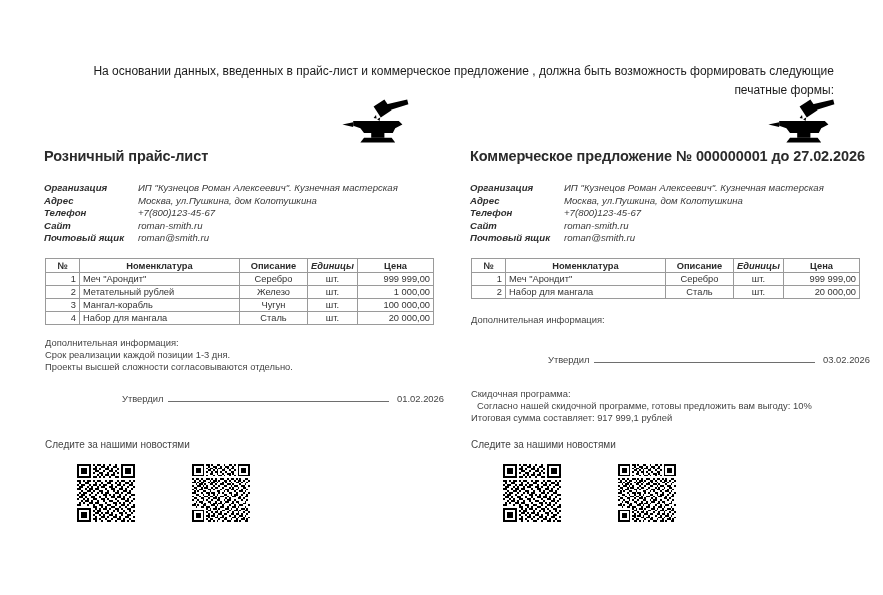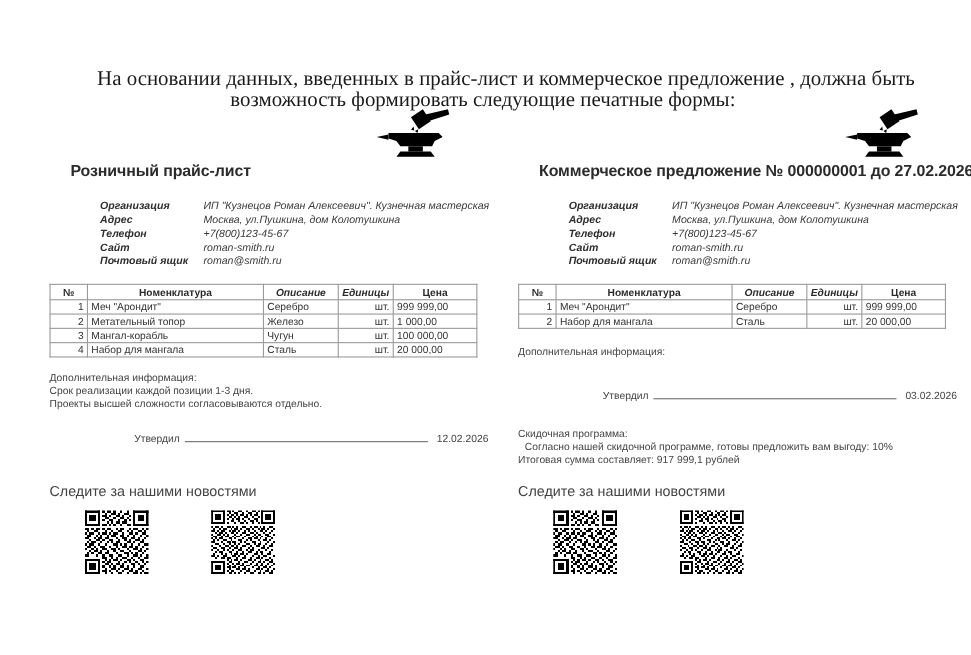--- a/index.html
+++ b/index.html
@@ -17,26 +17,26 @@
     color: #404040;
     -webkit-font-smoothing: antialiased;
   }
 
   
   .intro {
     position: absolute;
     left: 44px;
     top: 62px;
     width: 790px;
-    font-family: Liberation Serif, serif;
-    font-size: 19px;
+    font-family: Liberation Sans, sans-serif;
+    font-size: 12px;
     line-height: 19px;
     color: #1b1b1b;
     text-indent: 42px;
-    text-align: center;
+    text-align: right;
   }
 
   
   .doc {
     position: absolute;
     top: 98px;
     width: 400px;
   }
   .doc-left  { left: 44px; }
   .doc-right { left: 470px; }
@@ -55,33 +55,32 @@
   
   .doc-title {
     position: absolute;
     top: 50px;
     left: 0;
     font-size: 14.5px;
     font-weight: bold;
     color: #2b2b2b;
     white-space: nowrap;
     letter-spacing: -0.1px;
-    margin-left: 20px;
   }
 
   
   .contacts {
     position: absolute;
     top: 84px;
     left: 0;
     width: 400px;
     font-size: 9.6px;
     line-height: 12.6px;
   }
-  .contact-row { display: flex; margin-left: 47px; }
+  .contact-row { display: flex; }
   .contact-label {
     width: 94px;
     flex: 0 0 94px;
     font-weight: bold;
     font-style: italic;
     color: #2e2e2e;
   }
   .contact-value {
     font-style: italic;
     color: #3a3a3a;
@@ -107,28 +106,28 @@
     white-space: nowrap;
   }
   .tbl th {
     font-weight: bold;
     text-align: center;
     color: #2b2b2b;
     height: 14px;
   }
   .col-num   { width: 34px; }
   .col-name  { width: 160px; }
-  .col-desc  { width: 68px; font-style: italic; }
+  .col-desc  { width: 68px; }
   .col-unit  { width: 50px; font-style: italic; }
   .col-price { width: 76px; }
   td.c-num   { text-align: right; }
   td.c-name  { text-align: left; }
-  td.c-desc  { text-align: left; }
-  td.c-unit  { text-align: right; }
-  td.c-price { text-align: left; }
+  td.c-desc  { text-align: center; }
+  td.c-unit  { text-align: center; }
+  td.c-price { text-align: right; }
 
   
   .block {
     position: absolute;
     left: 1px;
     font-size: 9.4px;
     line-height: 12.4px;
     color: #444444;
     white-space: nowrap;
   }
@@ -149,21 +148,21 @@
     border-bottom: 1px solid #6e6e6e;
     margin: 0 8px 2px 4px;
     height: 9px;
   }
   .approve .ap-date { white-space: nowrap; }
 
   
   .news {
     position: absolute;
     left: 1px;
-    font-size: 13px;
+    font-size: 10px;
     color: #444444;
   }
   .qr-wrap {
     position: absolute;
     display: flex;
     gap: 57px;
   }
   .qr {
     width: 58px;
     height: 58px;
@@ -240,21 +239,21 @@
     <tbody>
       <tr>
         <td class="c-num">1</td>
         <td class="c-name">Меч "Арондит"</td>
         <td class="c-desc">Серебро</td>
         <td class="c-unit">шт.</td>
         <td class="c-price">999 999,00</td>
       </tr>
       <tr>
         <td class="c-num">2</td>
-        <td class="c-name">Метательный топор</td>
+        <td class="c-name">Метательный рублей</td>
         <td class="c-desc">Железо</td>
         <td class="c-unit">шт.</td>
         <td class="c-price">1 000,00</td>
       </tr>
       <tr>
         <td class="c-num">3</td>
         <td class="c-name">Мангал-корабль</td>
         <td class="c-desc">Чугун</td>
         <td class="c-unit">шт.</td>
         <td class="c-price">100 000,00</td>
@@ -269,21 +268,21 @@
     </tbody>
   </table>
 
   <div class="block" style="top:239px;">Дополнительная информация:</div>
   <div class="block" style="top:251px;">Срок реализации каждой позиции 1-3 дня.</div>
   <div class="block" style="top:263px;">Проекты высшей сложности согласовываются отдельно.</div>
 
   <div class="approve" style="top:294px;">
     <span class="ap-label">Утвердил</span>
     <span class="ap-rule"></span>
-    <span class="ap-date">12.02.2026</span>
+    <span class="ap-date">01.02.2026</span>
   </div>
 
   <div class="news" style="top:341px;">Следите за нашими новостями</div>
 
   <div class="qr-wrap" style="top:366px; left:33px;">
     <div class="qr">
       <svg viewBox="0 0 29 29" xmlns="http://www.w3.org/2000/svg" shape-rendering="crispEdges" width="58" height="58">
         <rect width="29" height="29" fill="#ffffff"></rect>
         <g fill="#000000">
           <rect x="0" y="0" width="7" height="1"></rect>

